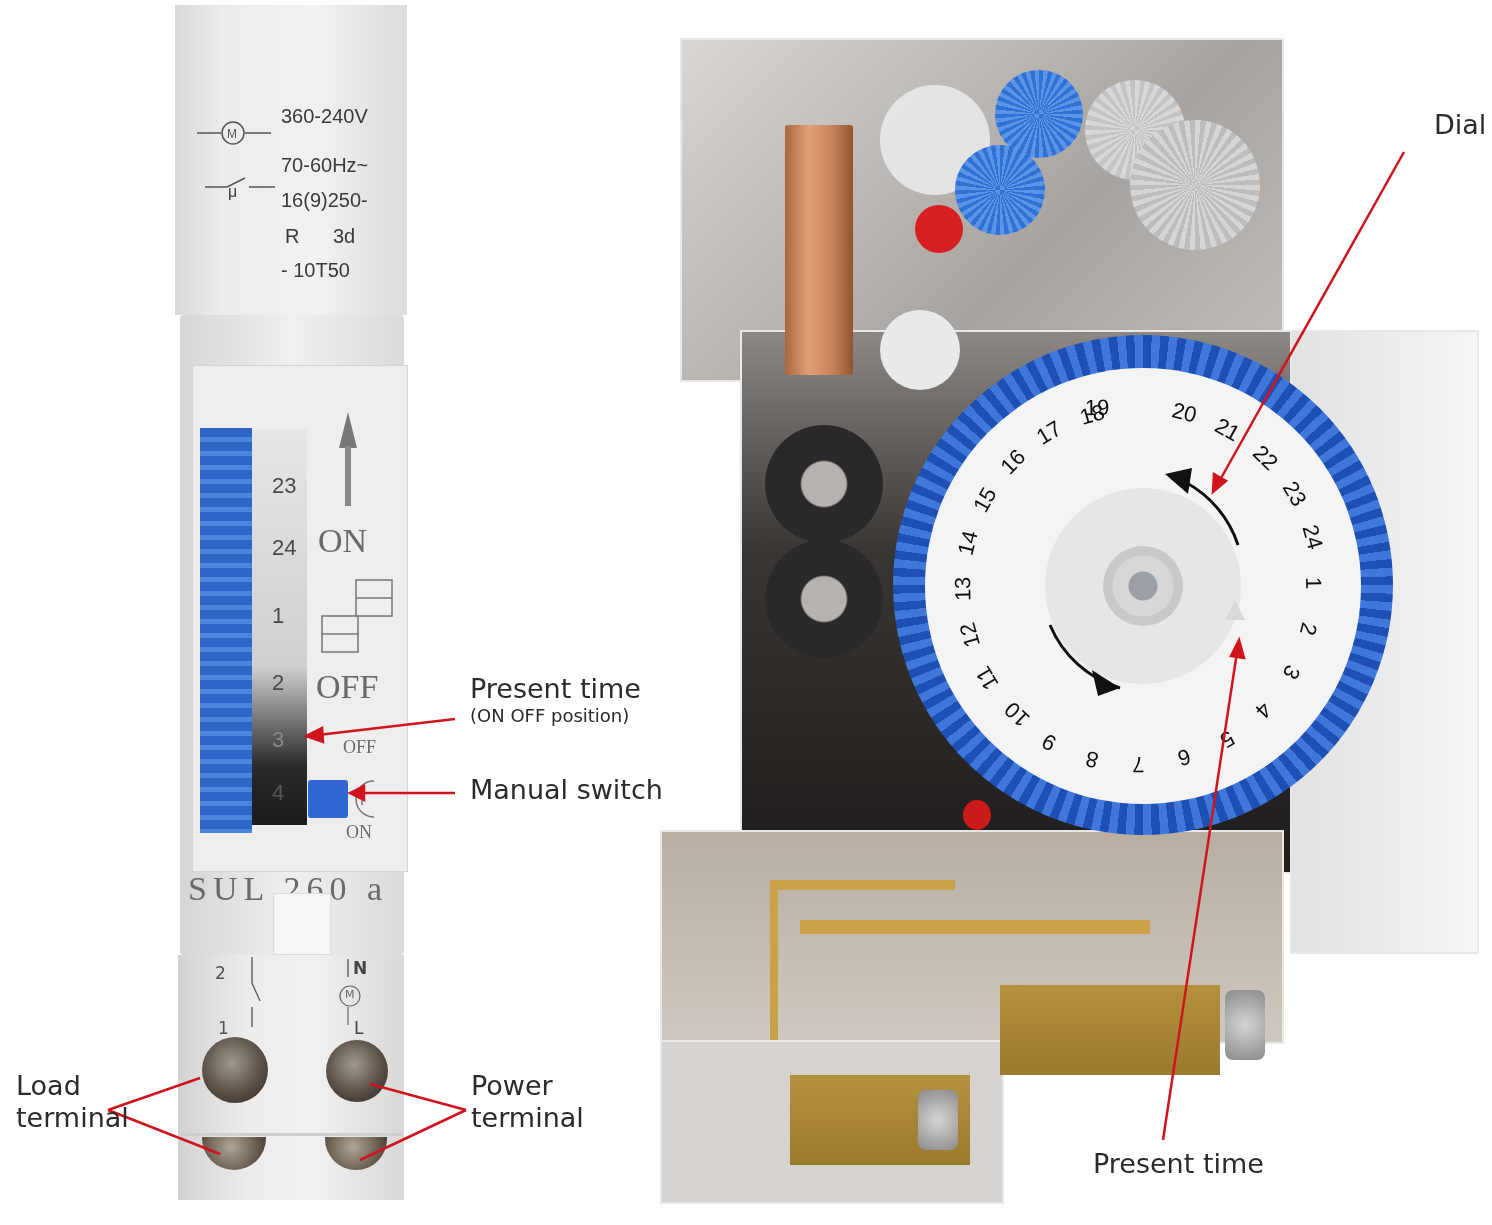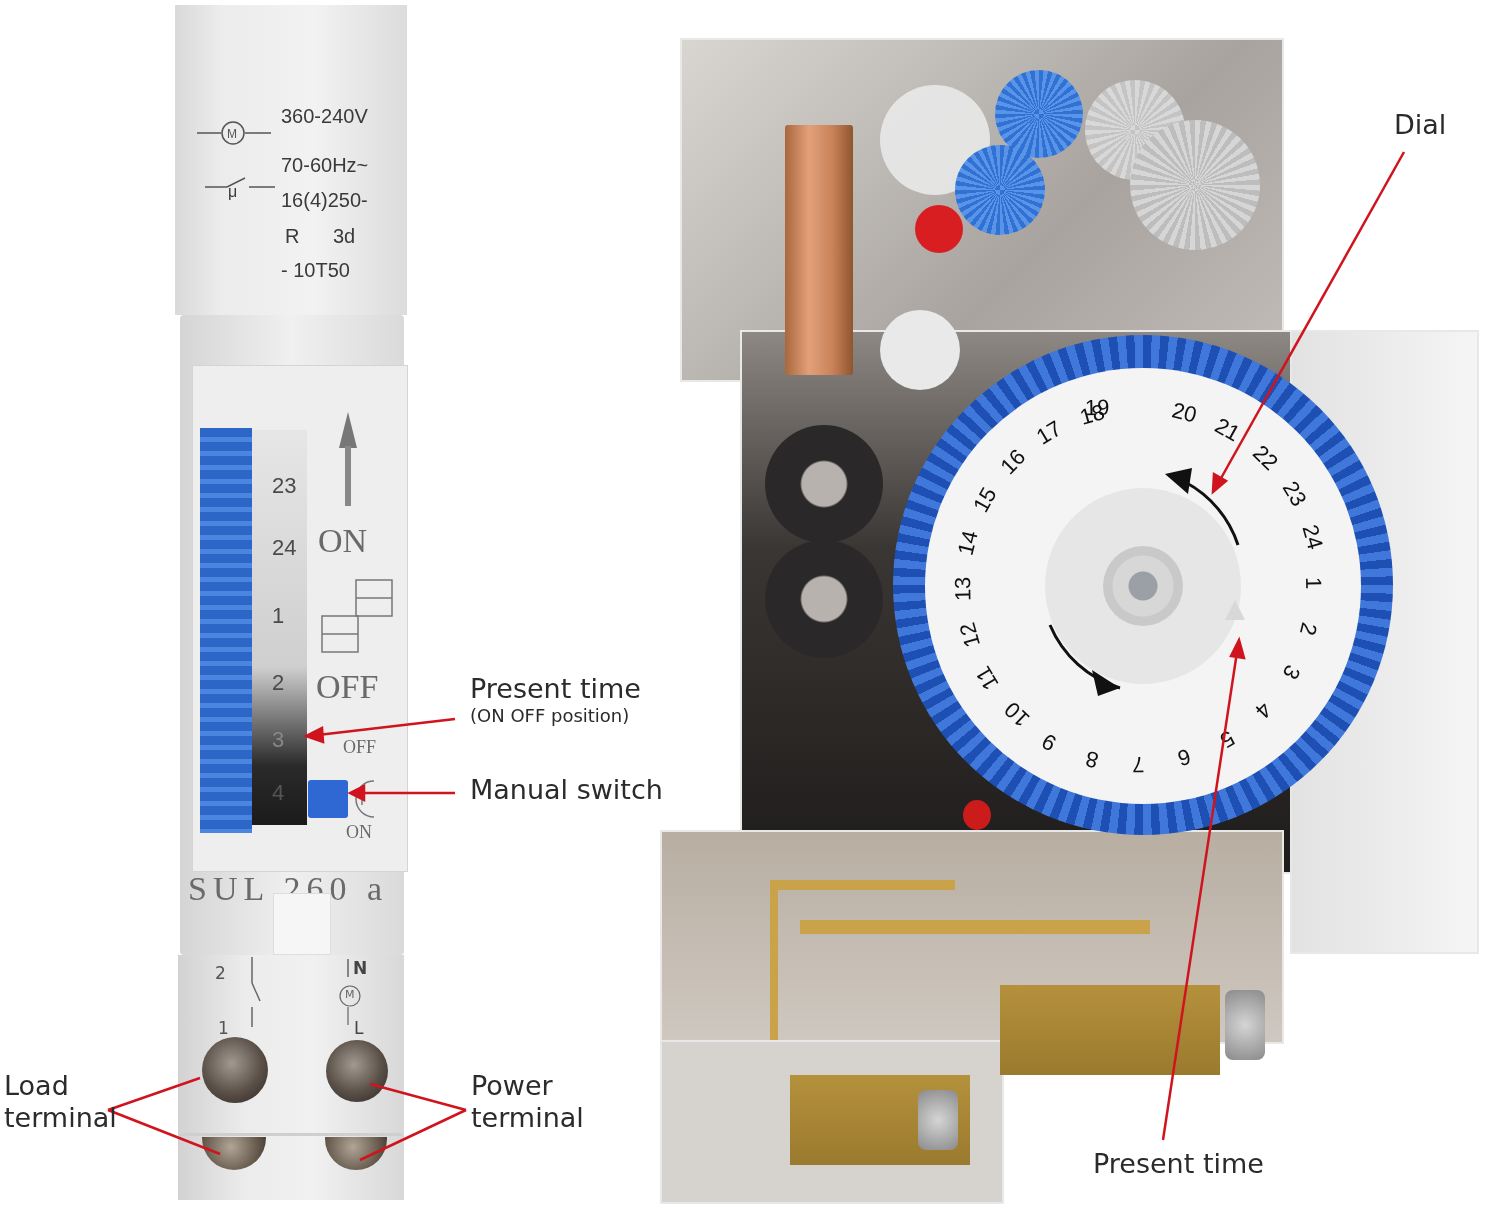--- a/index.html
+++ b/index.html
@@ -44,21 +44,21 @@
   </svg>
   <svg class="abs" style="left:205px;top:170px" width="80" height="40">
     <line x1="0" y1="17" x2="22" y2="17" stroke="#555" stroke-width="1.5"></line>
     <line x1="22" y1="17" x2="40" y2="8" stroke="#555" stroke-width="1.5"></line>
     <line x1="44" y1="17" x2="70" y2="17" stroke="#555" stroke-width="1.5"></line>
   </svg>
   <span class="spec" style="left:228px;top:183px;font-size:16px">μ</span>
 
   <span class="spec" style="left:281px;top:105px">360-240V</span>
   <span class="spec" style="left:281px;top:154px">70-60Hz~</span>
-  <span class="spec" style="left:281px;top:189px">16(4)250-</span>
+  <span class="spec" style="left:281px;top:189px">16(9)250-</span>
   <span class="spec" style="left:285px;top:225px">R</span>
   <span class="spec" style="left:333px;top:225px">3d</span>
   <span class="spec" style="left:281px;top:259px">- 10T50</span>
 
   <div class="dev-window"></div>
   <div class="inner"></div>
   <div class="drum2"></div>
   <div class="drum"></div>
 
   <div class="scale">
@@ -206,26 +206,26 @@
   </g>
 </svg>
 
 <div class="callout" style="left:470px;top:673px">
   <div class="main">Present time</div>
   <div class="sub">(ON OFF position)</div>
 </div>
 <div class="callout" style="left:470px;top:774px">
   <div class="main">Manual switch</div>
 </div>
-<div class="callout" style="left:4px;top:1070px">
+<div class="callout" style="left:16px;top:1070px">
   <div class="main">Load</div>
   <div class="main">terminal</div>
 </div>
 <div class="callout" style="left:471px;top:1070px">
   <div class="main">Power</div>
   <div class="main">terminal</div>
 </div>
-<div class="callout" style="left:1394px;top:109px">
+<div class="callout" style="left:1434px;top:109px">
   <div class="main">Dial</div>
 </div>
 <div class="callout" style="left:1093px;top:1148px">
   <div class="main">Present time</div>
 </div>
 
 </body></html>

